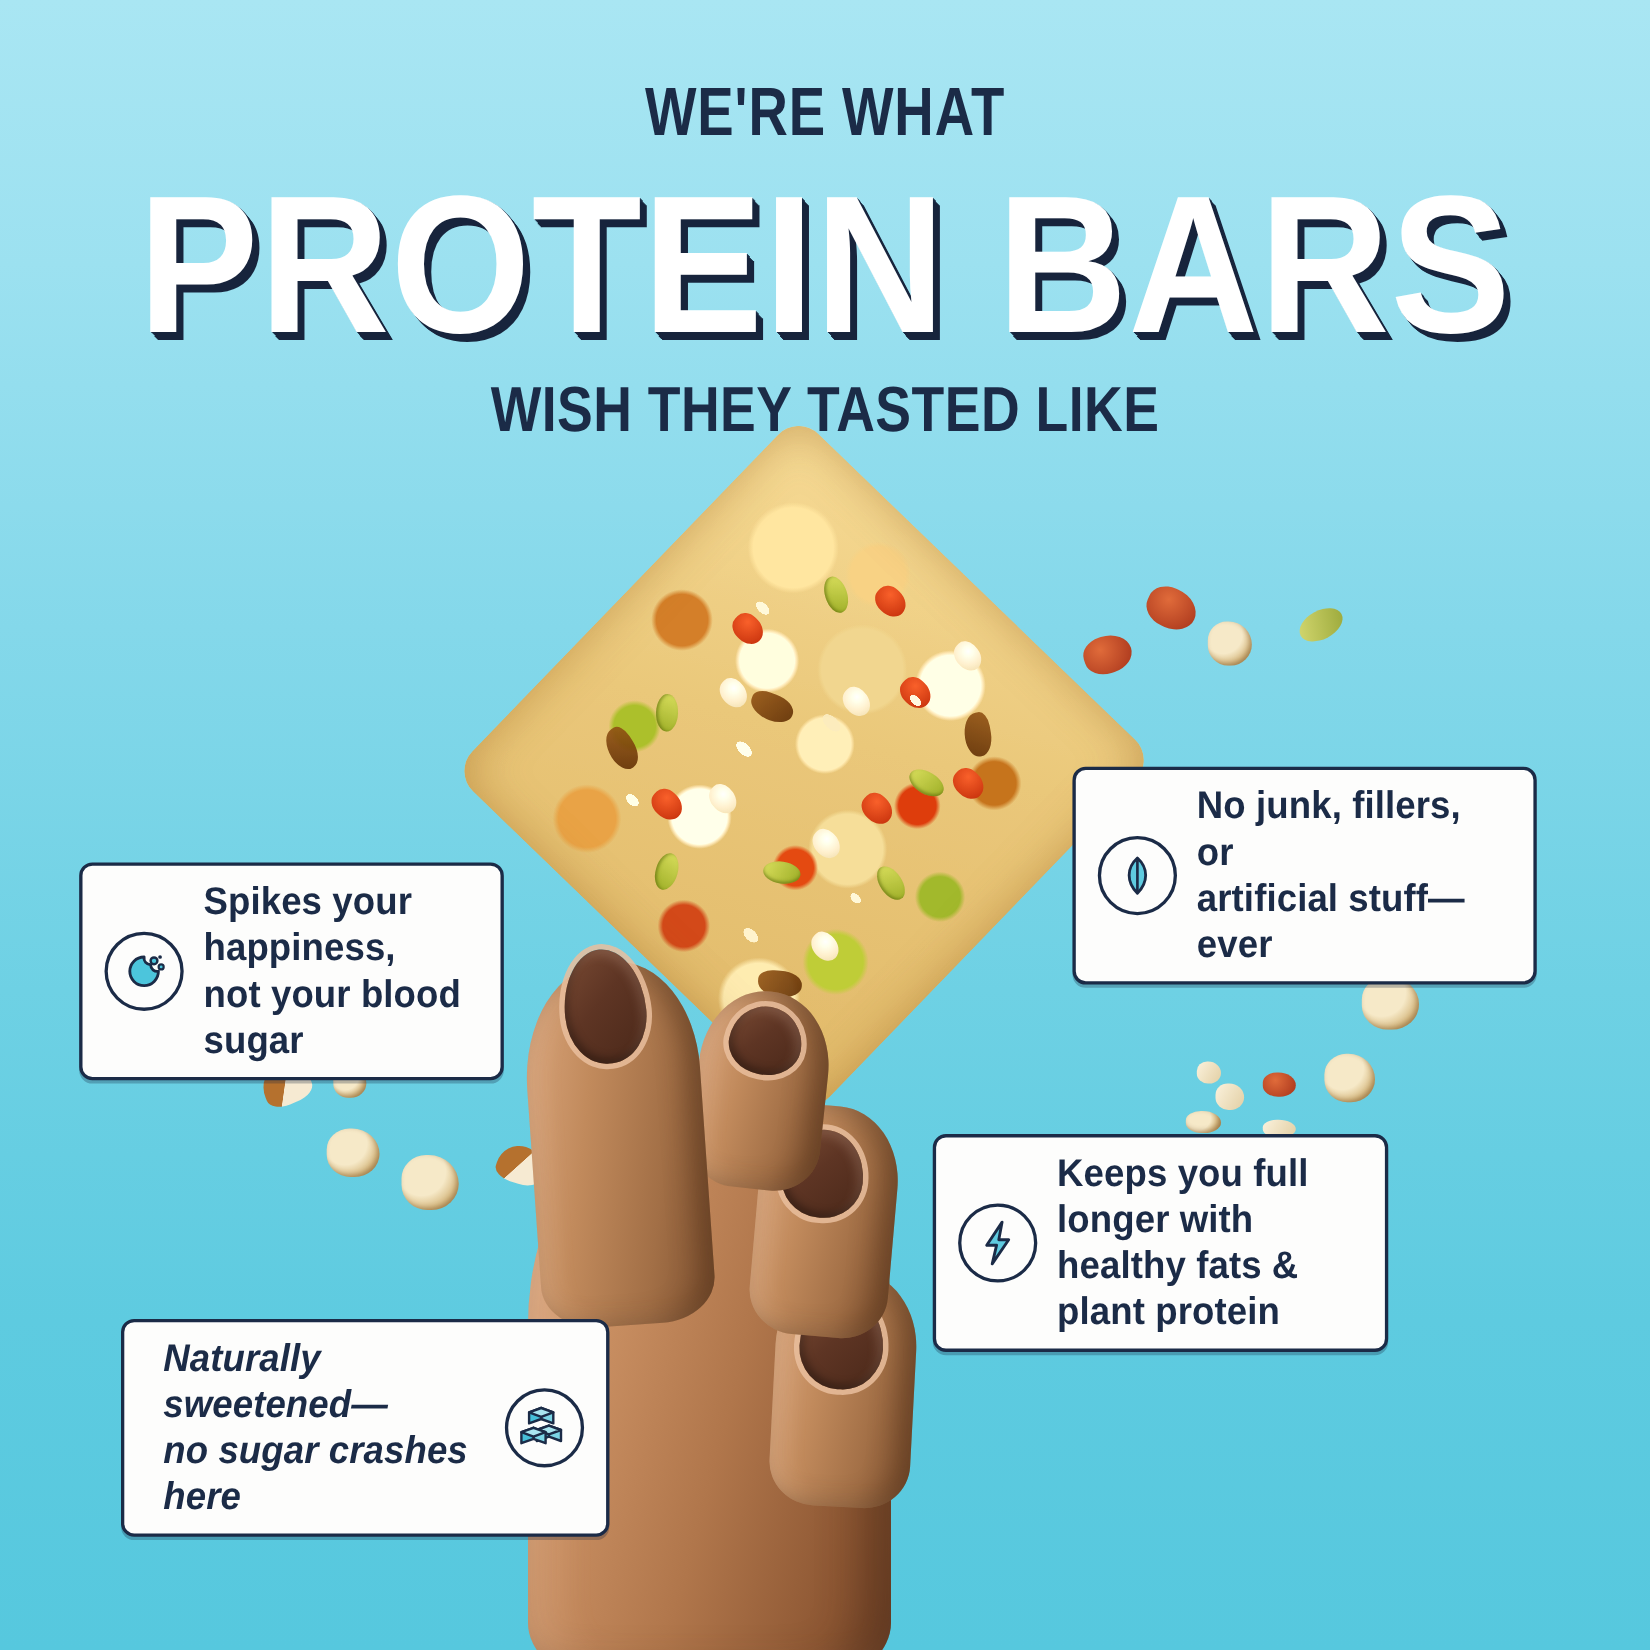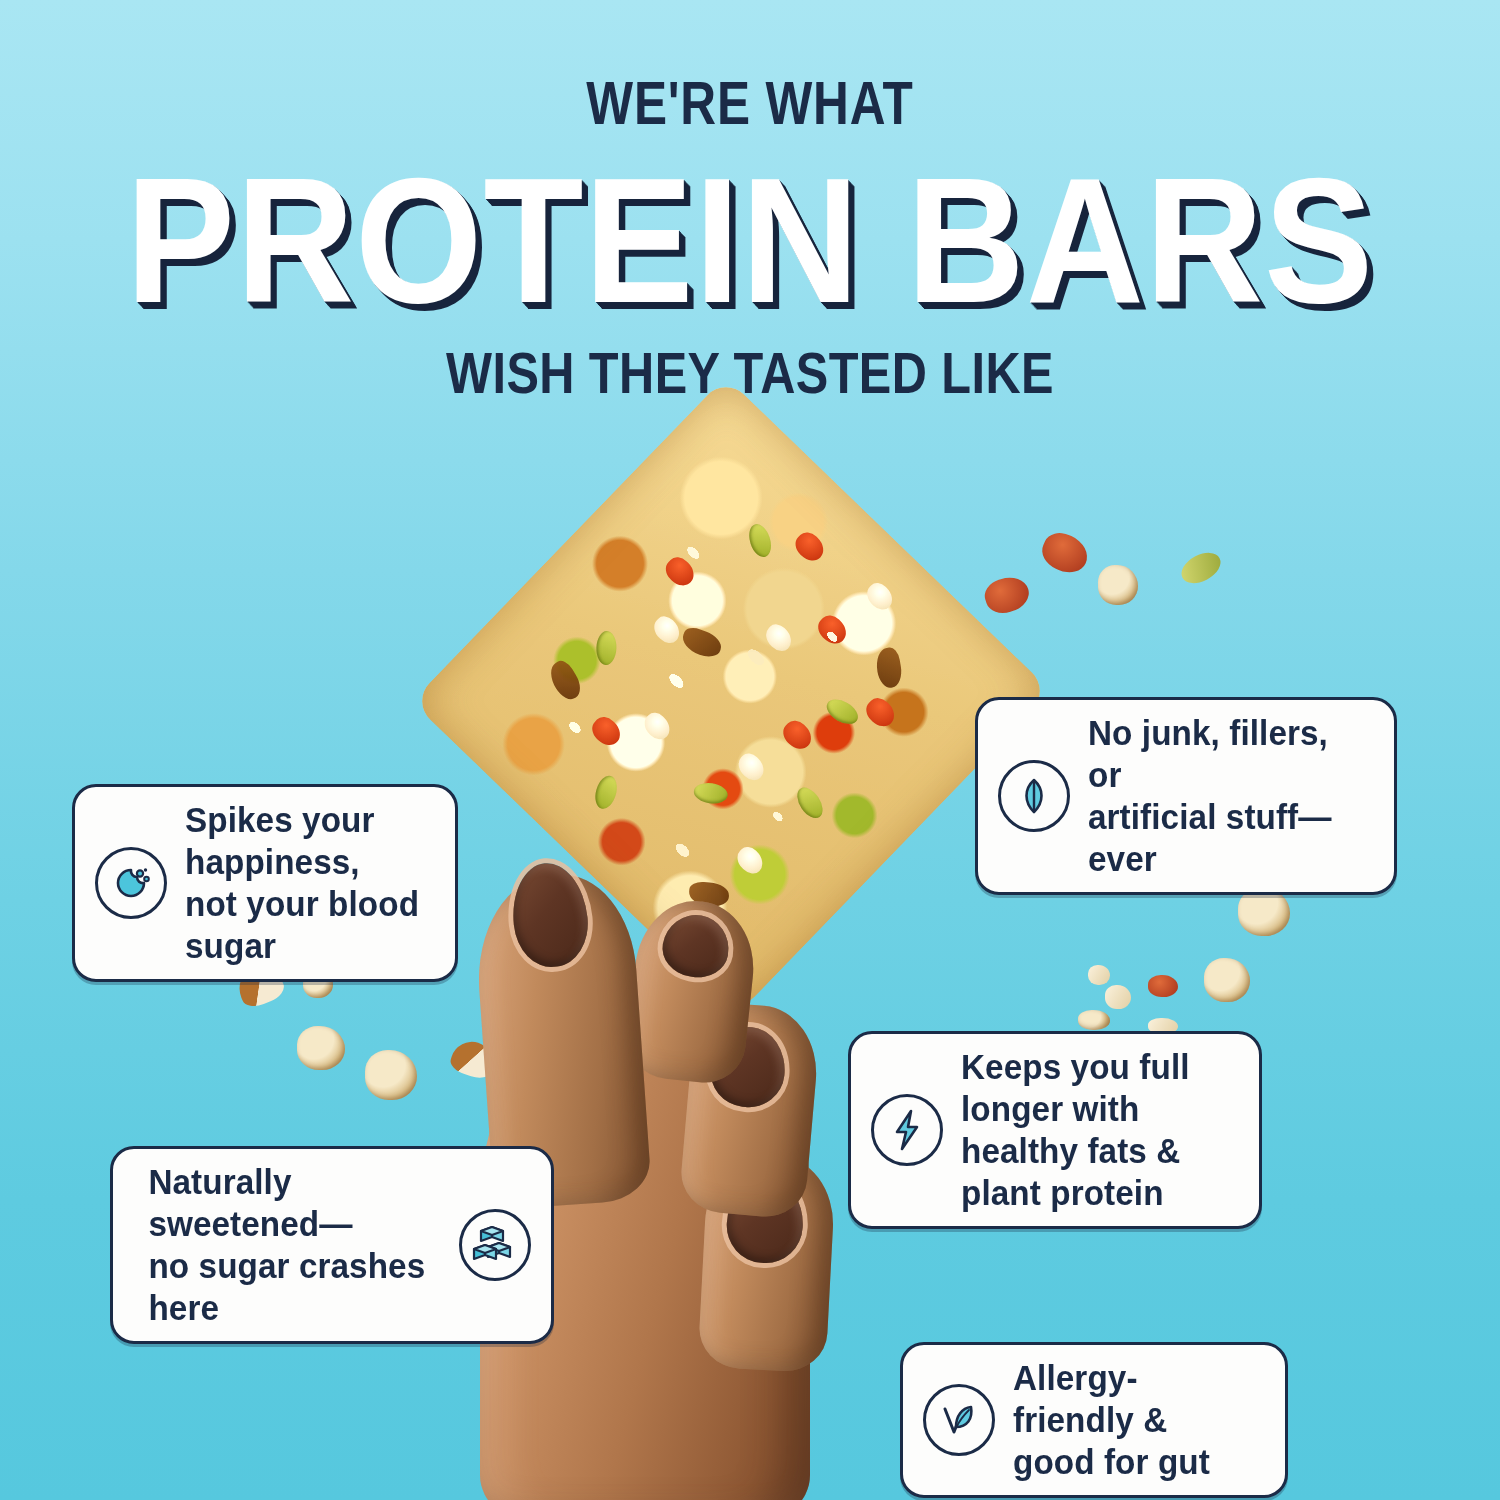--- a/index.html
+++ b/index.html
@@ -231,21 +231,21 @@
   }
 
   
   .badge {
     position: absolute;
     display: flex;
     align-items: center;
     gap: 18px;
     background: #fdfdfc;
     border: 3px solid #1b2b47;
-    border-radius: 24px;
+    border-radius: 12px;
     padding: 12px 20px;
     box-sizing: border-box;
     box-shadow: 0 3px 0 rgba(20,35,60,.28);
   }
   .badge .txt {
     font-size: 35px;
     line-height: 42px;
     font-weight: 600;
     color: #1b2b47;
     letter-spacing: 0.1px;
@@ -262,21 +262,21 @@
     border-radius: 50%;
     display: flex;
     align-items: center;
     justify-content: center;
   }
   .ring svg { display: block; }
 
   .badge-happy   { left: 72px;  top: 784px;  width: 386px; }
   .badge-nojunk  { left: 975px; top: 697px;  width: 422px; }
   .badge-full    { left: 848px; top: 1031px; width: 414px; }
-  .badge-sweet   { left: 110px; top: 1146px; width: 444px; }
+  .badge-sweet   { left: 110px; top: 1199px; width: 444px; font-style: italic; }
   .badge-allergy { left: 900px; top: 1342px; width: 388px; }
 </style>
 </head>
 <body>
 
 <div id="stage">
 
   <div class="kicker">WE'RE WHAT</div>
   <div class="hero">PROTEIN BARS</div>
   <div class="subhead">WISH THEY TASTED LIKE</div>
@@ -393,25 +393,14 @@
           <path d="M27 20 L16 24 L16 34 L27 30 Z" fill="#46bfd8"></path>
           <path d="M16 24 L27 20 L38 24 L27 28 Z" fill="#a8e5f0"></path>
           <path d="M13 22 L24 26 L24 36 L13 32 Z" fill="#7bd5e6"></path>
           <path d="M13 22 L2 26 L2 36 L13 32 Z" fill="#46bfd8"></path>
           <path d="M2 26 L13 22 L24 26 L13 30 Z" fill="#a8e5f0"></path>
         </g>
       </svg>
     </span>
   </div>
 
-  <div class="badge badge-allergy">
-    <span class="ring">
-      <svg width="44" height="42" viewBox="0 0 44 42">
-        <path d="M8 10 L17 33 L22 20" fill="none" stroke="#1b2b47" stroke-width="3" stroke-linecap="round" stroke-linejoin="round"></path>
-        <path d="M34 8 C36 20 30 28 19 28 C19 17 25 9 34 8 Z" fill="#5fcbe0" stroke="#1b2b47" stroke-width="2.6" stroke-linejoin="round"></path>
-        <path d="M32 11 C27 16 23 21 20 27" fill="none" stroke="#1b2b47" stroke-width="1.8" stroke-linecap="round"></path>
-      </svg>
-    </span>
-    <span class="txt">Allergy-friendly &amp;
-good for gut</span>
-  </div>
 
 </div>
 
 </body></html>

